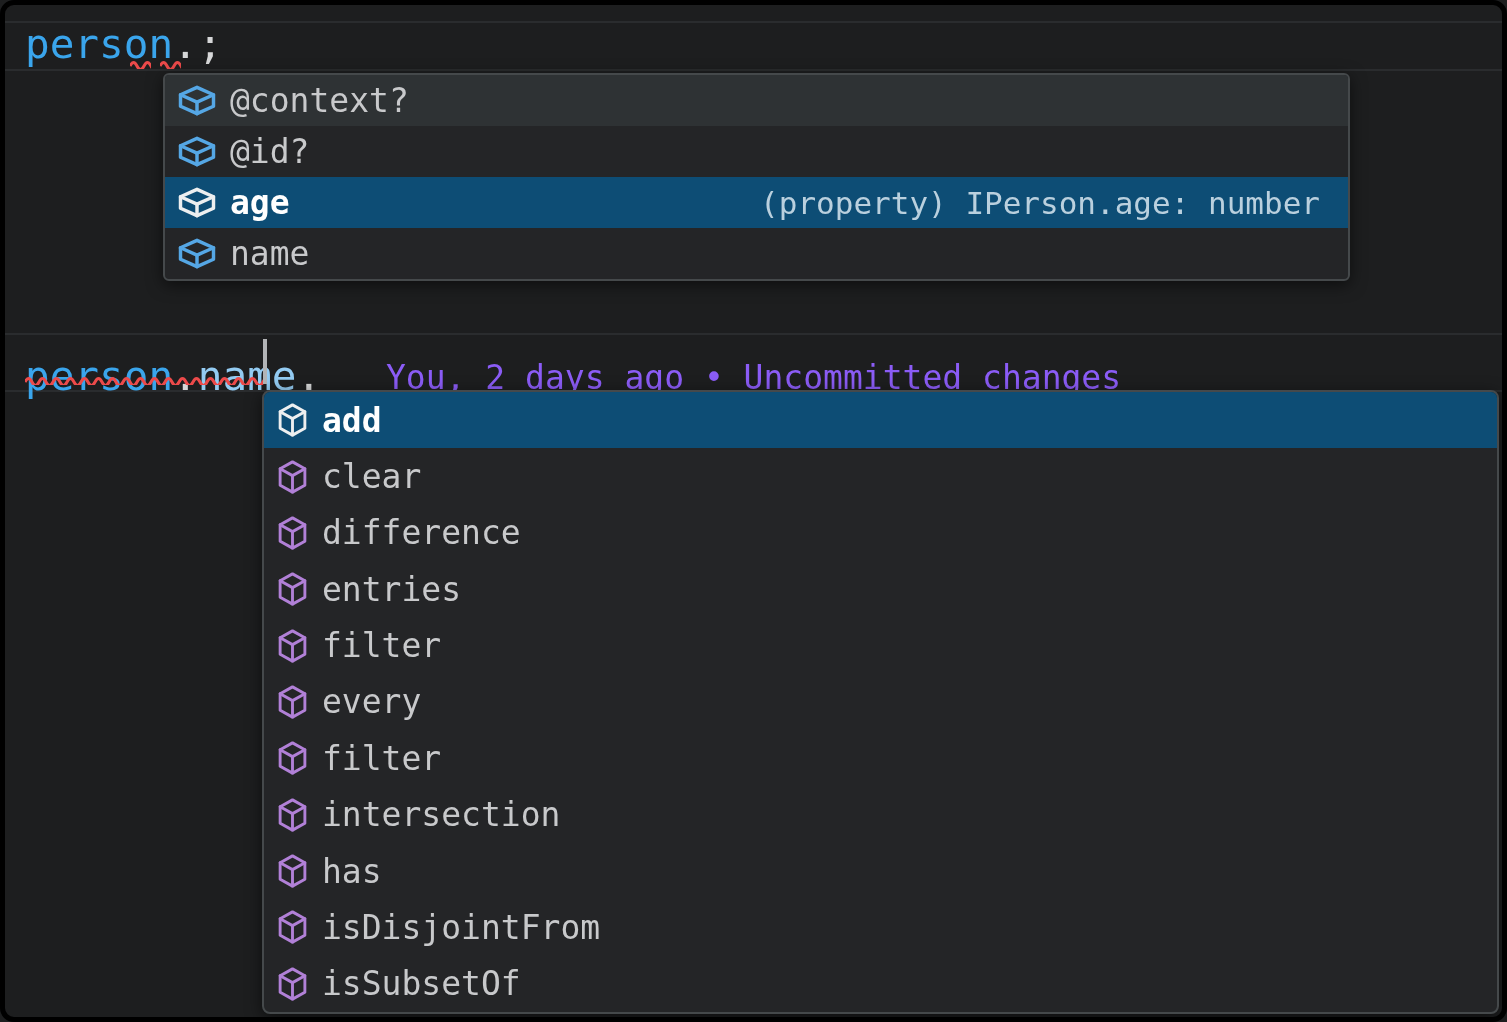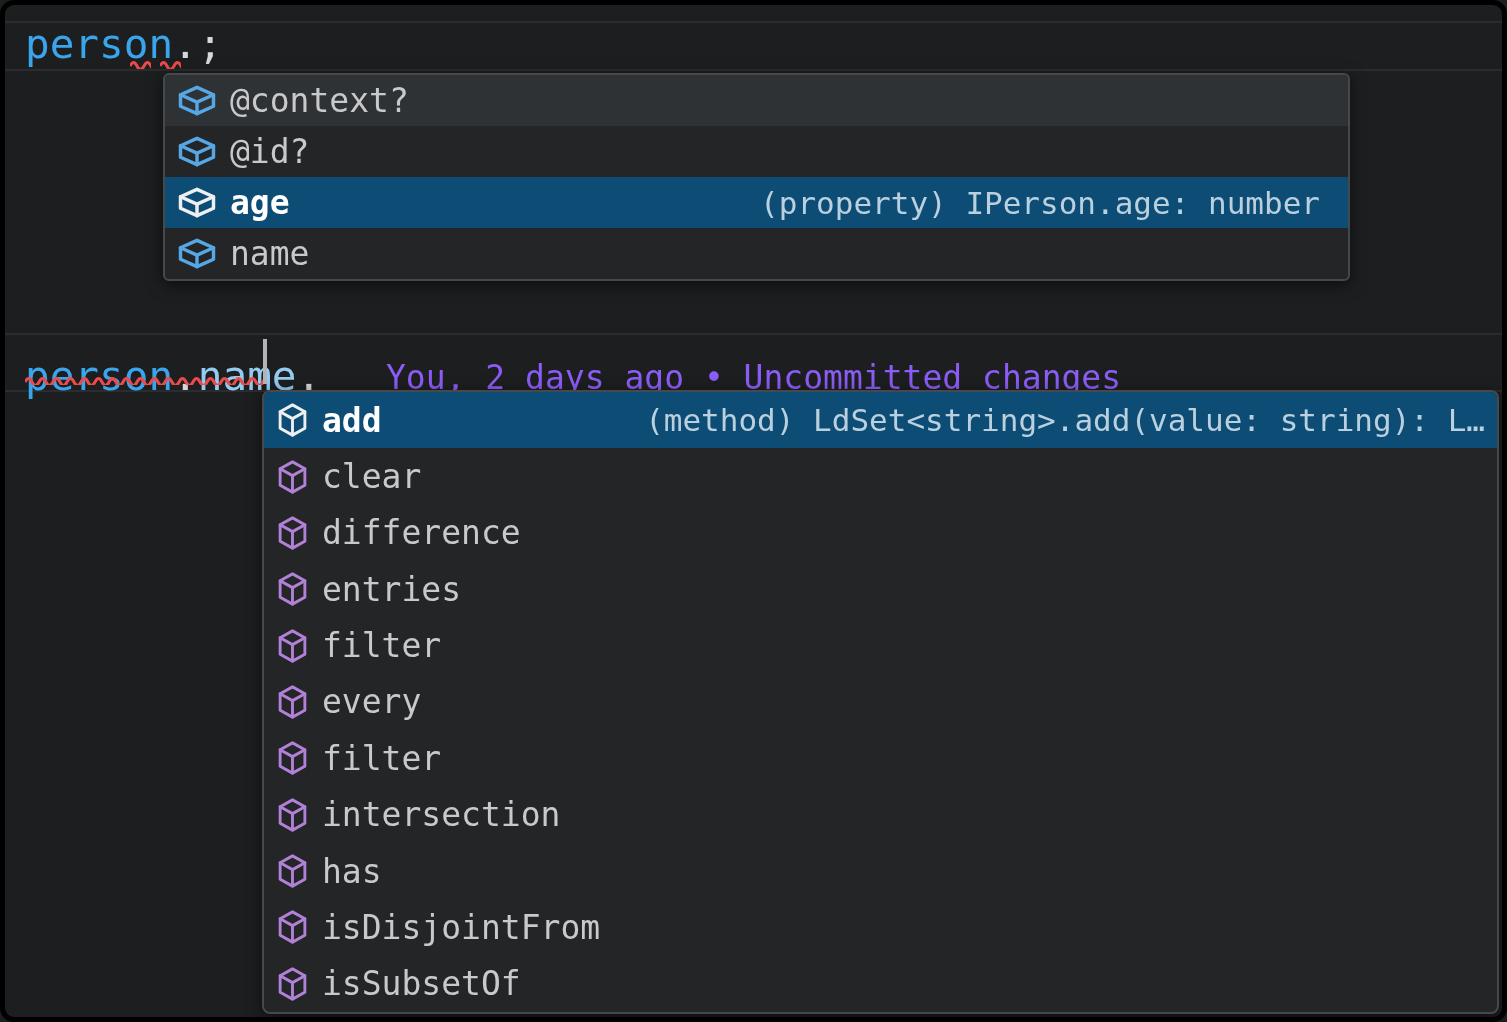--- a/index.html
+++ b/index.html
@@ -124,21 +124,20 @@
 
   </div>
       </div>
     <div class="suggest" id="suggest-bottom">
         <div class="srow kind-method selected">
     <svg class="sicon">
             <use href="#icon-method"></use>
           </svg>
     <span class="label">add</span>
     <span class="spacer"></span>
-    <span class="detail">(method) LdSet&lt;string&gt;.add(value: string): L…</span>
   </div>
         <div class="srow kind-method">
     <svg class="sicon">
             <use href="#icon-method"></use>
           </svg>
     <span class="label">clear</span>
     <span class="spacer"></span>
 
   </div>
         <div class="srow kind-method">

